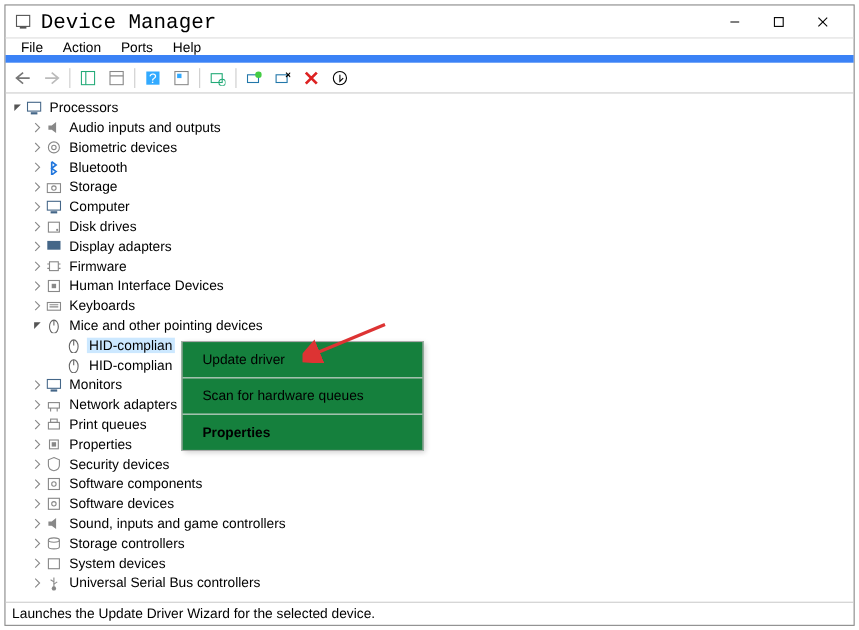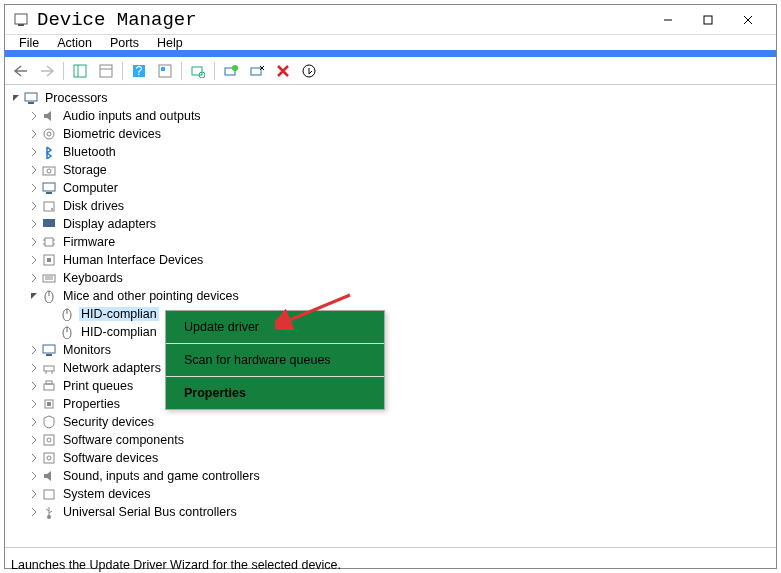--- a/index.html
+++ b/index.html
@@ -19,21 +19,21 @@
     .node { display: flex; align-items: center; height: 18px; cursor: default; white-space: nowrap; }
     .ind { display: inline-block; }
     .arrow { width: 14px; display: inline-flex; align-items: center; justify-content: center; color: #555; }
     .dev-icon { width: 16px; height: 16px; margin-right: 4px; display: inline-flex; align-items: center; justify-content: center; color: #555; }
     .label { padding: 0 2px; }
     .label.sel { background: #cce8ff; }
     .ctx-menu { position: absolute; background: #15803d; border: 1px solid #aaa; box-shadow: 2px 2px 5px rgba(0,0,0,0.2); padding: 4px 0; width: 220px; z-index: 10; }
     .ctx-item { padding: 5px 18px; cursor: default; }
     .ctx-sep { height: 1px; background: #ddd; margin: 4px 0; }
     .ctx-bold { font-weight: bold; }
-    .statusbar { border-top: 1px solid #ccc; height: 20px; padding: 10px 6px; font-size: 12px; display: flex; }
+    .statusbar { border-top: 1px solid #ccc; height: 20px; padding: 10px 6px; font-size: 12px; display: flex; align-items: center; }
     .arrow-overlay { position: absolute; top: 205px; left: 270px; z-index: 20; pointer-events: none; }
     svg { display: block; }
   </style>
 </head>
 <body>
 
 <div class="window">
   <div class="titlebar">
     <span class="app-icon">
       <svg width="16" height="16">
@@ -455,20 +455,35 @@
           <svg width="10" height="10">
             <path d="M3 1 L7 5 L3 9" fill="none" stroke="#888"></path>
           </svg>
         </span>
         <span class="dev-icon">
           <svg width="14" height="14">
             <path d="M2 5 L5 5 L9 2 L9 12 L5 9 L2 9 Z" fill="#888"></path>
           </svg>
         </span>
         <span class="label">Sound, inputs and game controllers</span>
+      </div>
+      <div class="node">
+        <span class="ind" style="width:18px"></span>
+        <span class="arrow">
+          <svg width="10" height="10">
+            <path d="M3 1 L7 5 L3 9" fill="none" stroke="#888"></path>
+          </svg>
+        </span>
+        <span class="dev-icon">
+          <svg width="14" height="14">
+            <ellipse cx="7" cy="4" rx="5" ry="2" fill="none" stroke="#888"></ellipse>
+            <path d="M2 4 L2 10 Q2 12 7 12 Q12 12 12 10 L12 4" fill="none" stroke="#888"></path>
+          </svg>
+        </span>
+        <span class="label">Storage controllers</span>
       </div>
       <div class="node">
         <span class="ind" style="width:18px"></span>
         <span class="arrow">
           <svg width="10" height="10">
             <path d="M3 1 L7 5 L3 9" fill="none" stroke="#888"></path>
           </svg>
         </span>
         <span class="dev-icon">
           <svg width="14" height="14">

